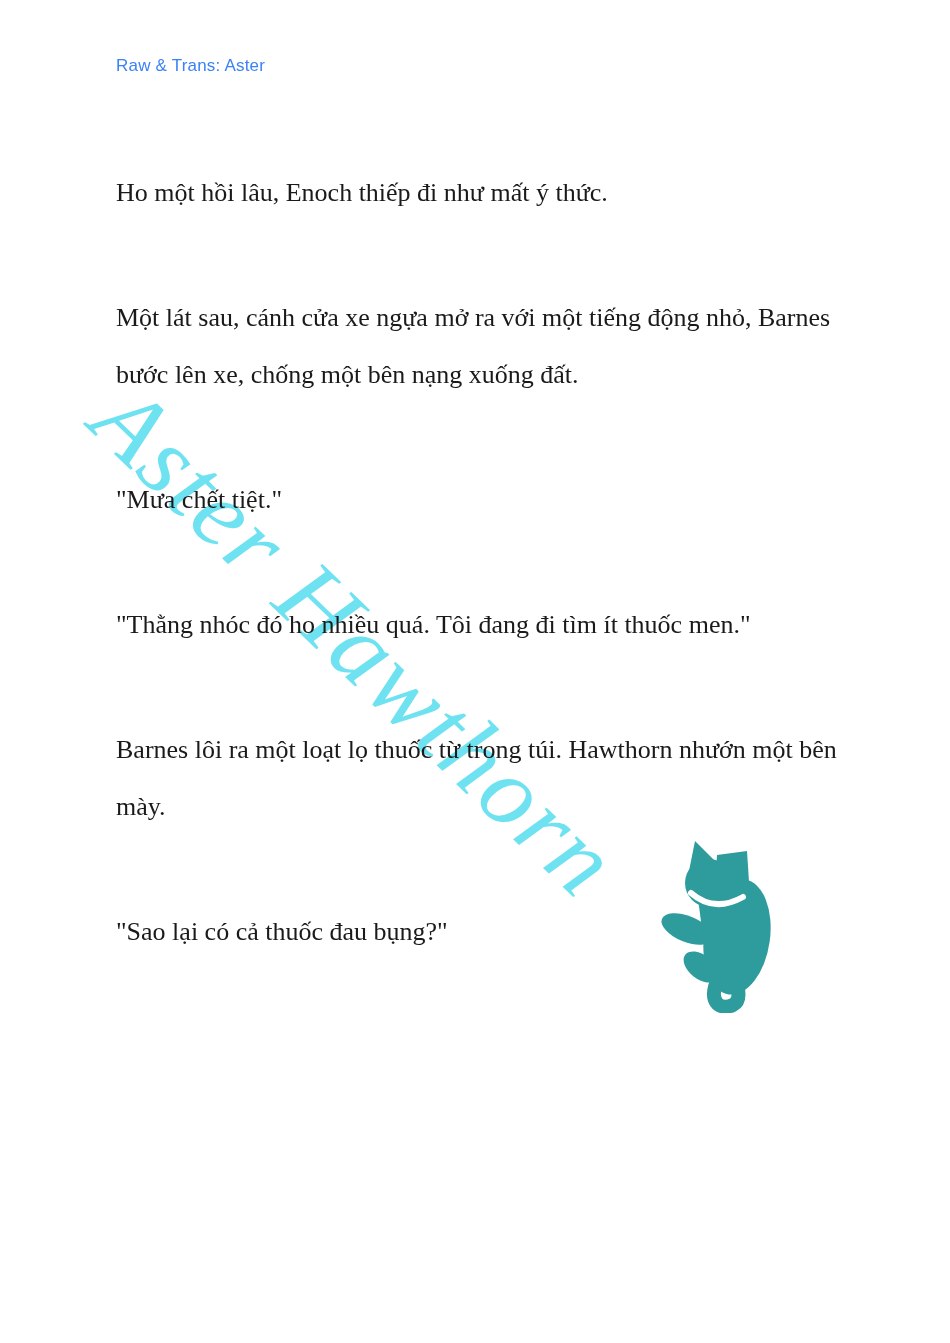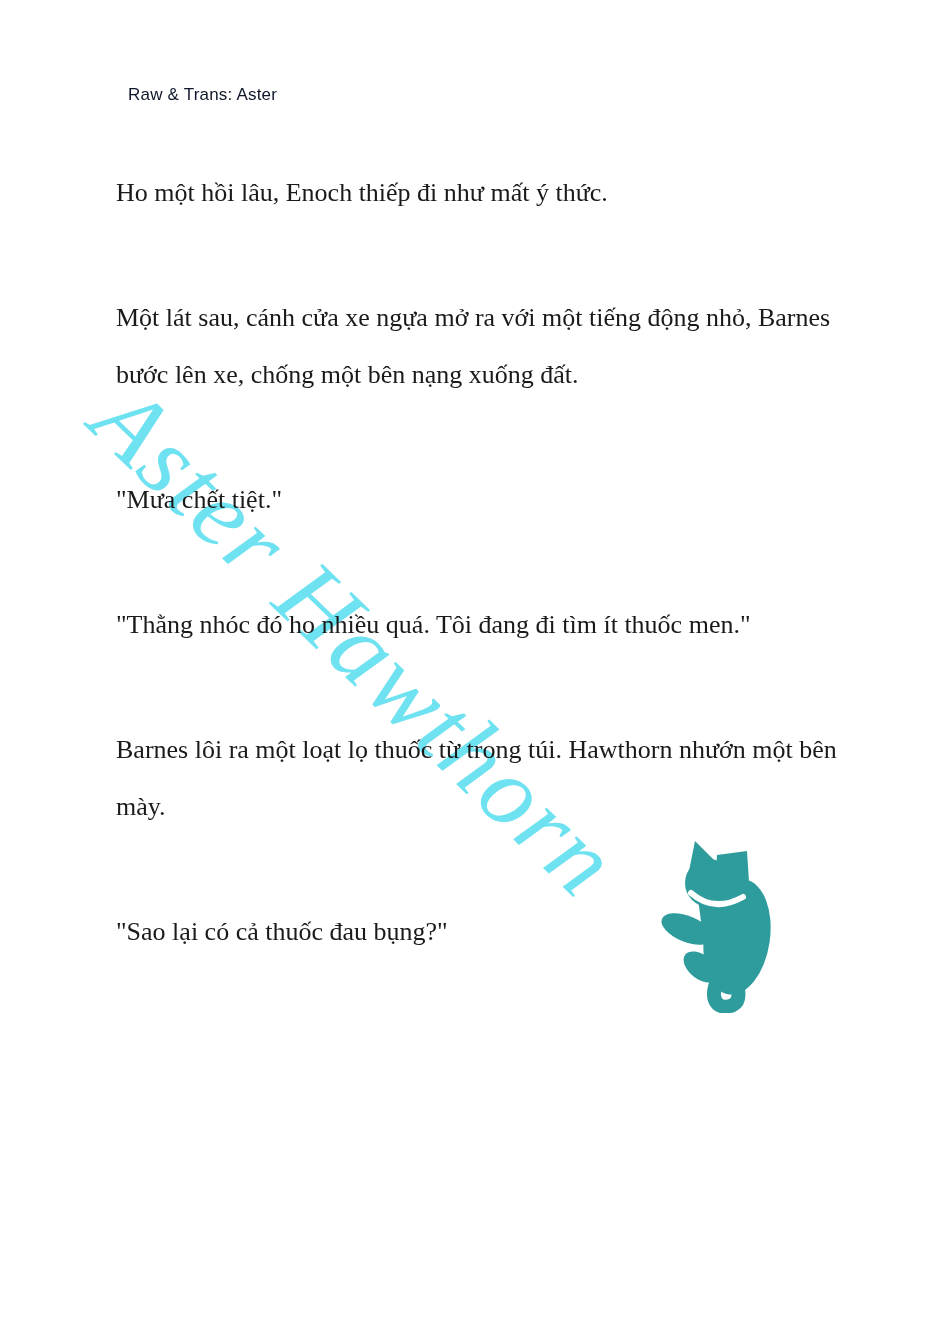--- a/index.html
+++ b/index.html
@@ -7,28 +7,27 @@
     position: relative;
     width: 950px;
     height: 1343px;
     background: #ffffff;
     overflow: hidden;
     font-family: "Liberation Serif", serif;
     color: #1a1a1a;
   }
   .header {
     position: absolute;
-    left: 128px;
+    left: 116px;
     top: 56px;
     font-family: "Liberation Sans", sans-serif;
     font-size: 17px;
     letter-spacing: 0.2px;
-    color: #0f172a;
+    color: #3b82f6;
     z-index: 2;
-    margin-top: 29px;
   }
   .watermark {
     position: absolute;
     left: 150px;
     top: 362px;
     transform-origin: 0 0;
     transform: rotate(44deg);
     font-style: italic;
     font-size: 100px;
     letter-spacing: 3px;

